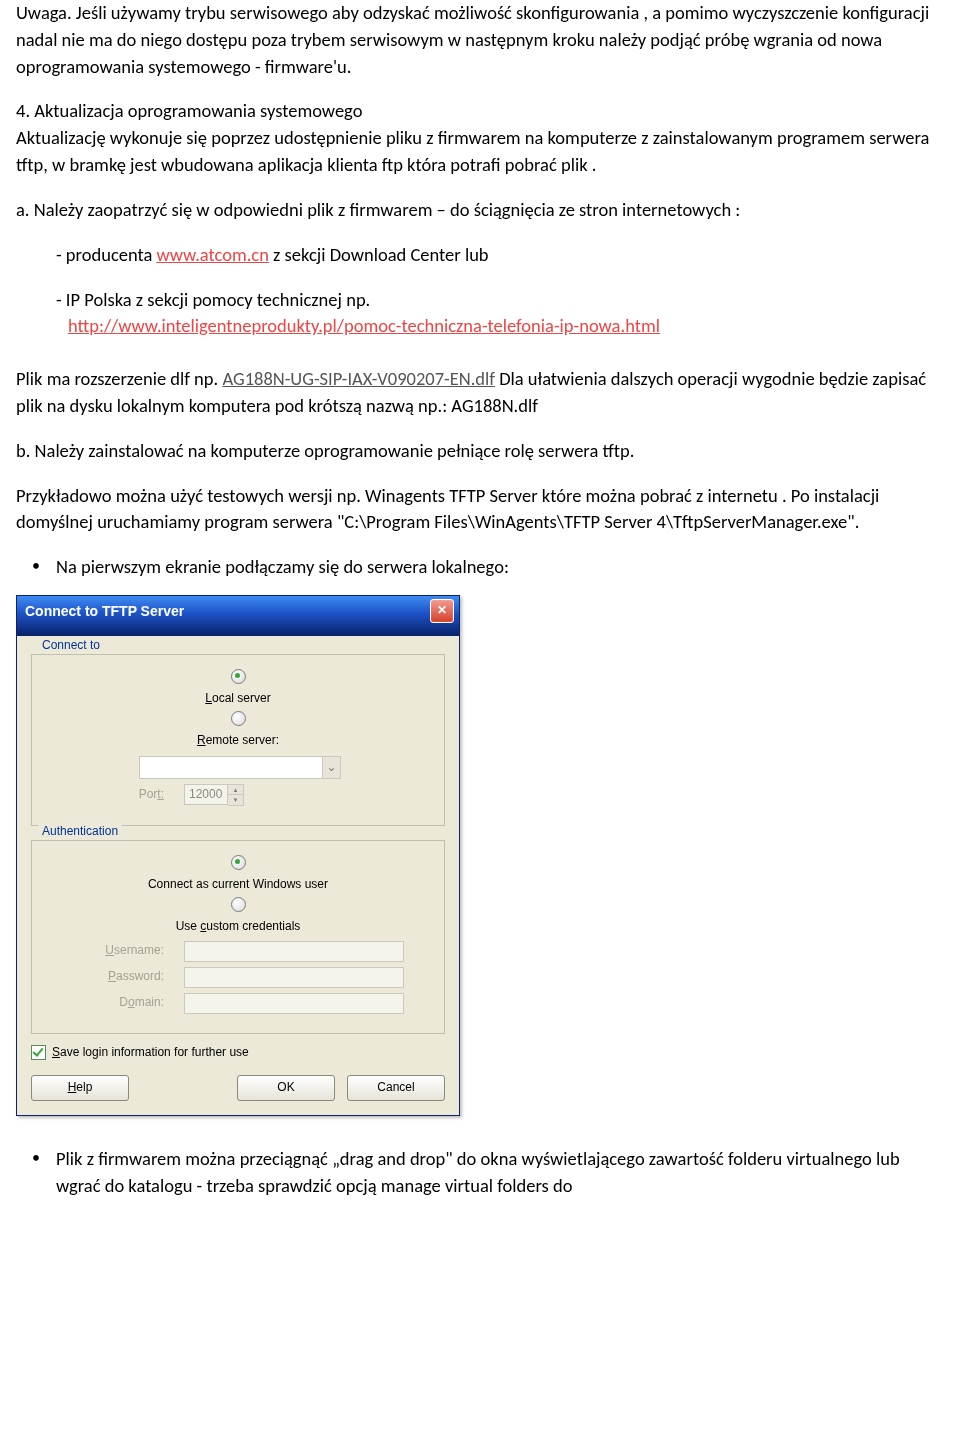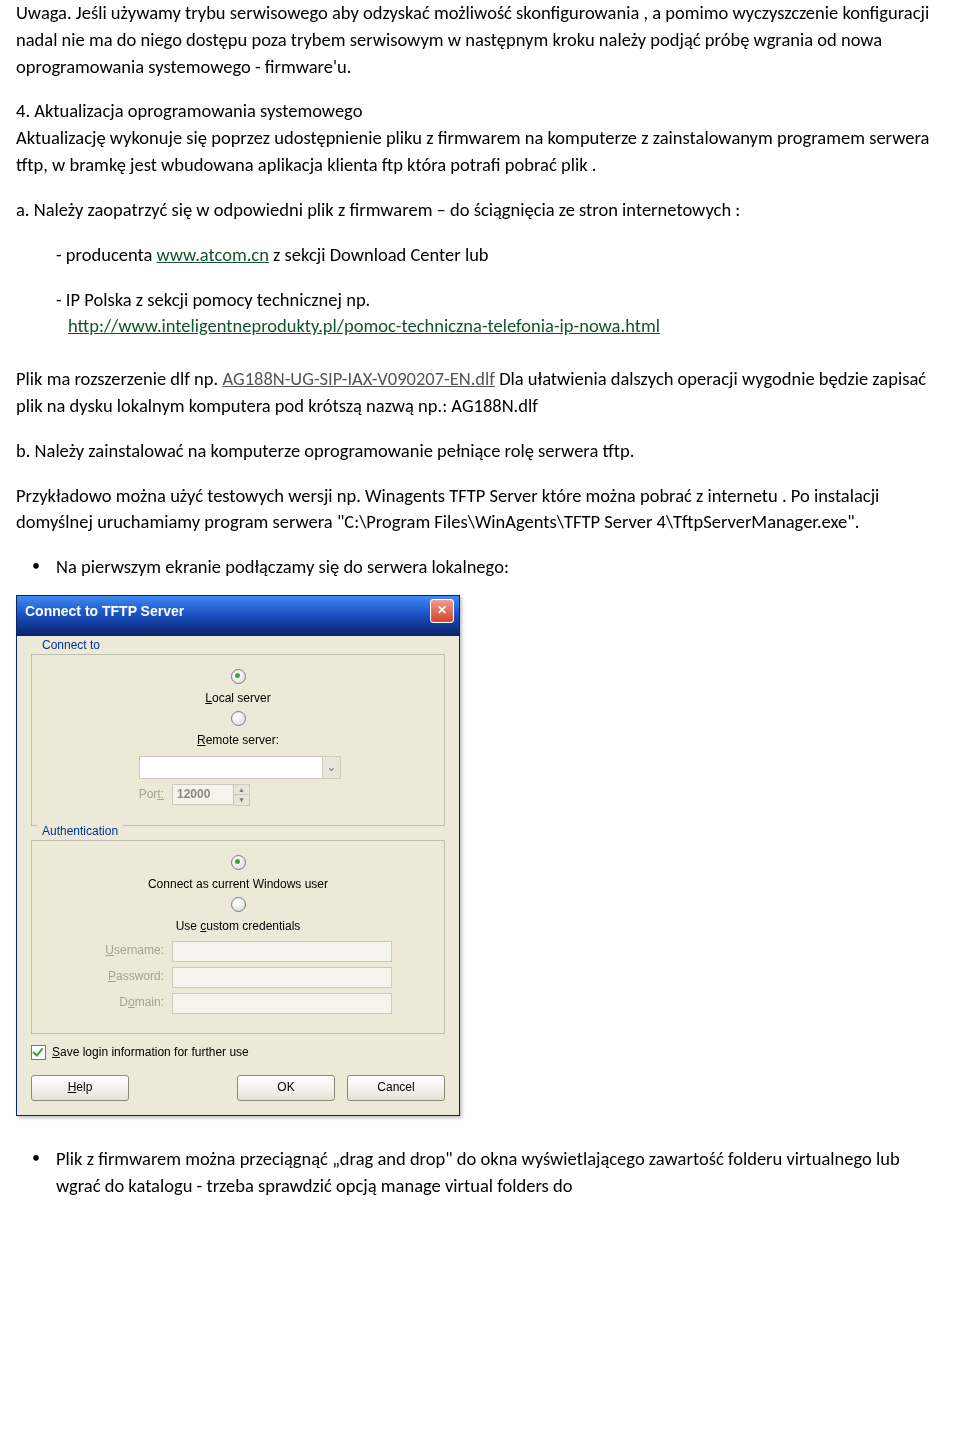--- a/index.html
+++ b/index.html
@@ -12,21 +12,21 @@
     width: 960px;
     line-height: 1.45;
   }
   .doc {
     padding: 0 16px 20px 16px;
   }
   .para {
     margin: 0 0 18px 0;
   }
   a.link {
-    color: #14532d;
+    color: #ef4444;
     text-decoration: underline;
   }
   a.greylink2 {
     color: #555;
     text-decoration: underline;
   }
   .indent {
     padding-left: 40px;
   }
   .bullet-row {
@@ -107,21 +107,21 @@
     position: absolute; top: 3px; left: 3px;
     width: 5px; height: 5px; border-radius: 50%;
     background: #3aa63a;
   }
   .lbl { color: #000; }
   .underline { text-decoration: underline; }
 
   .field-row {
     display: flex; align-items: center;
     margin: 5px 0 5px 40px;
-    gap: 8px;
+    gap: 20px;
   }
   .field-label {
     width: 80px; text-align: right; color: #a3a393;
   }
   .txtbox {
     height: 21px;
     border: 1px solid #c9c9bd;
     background: #f4f3ec;
     box-sizing: border-box;
     padding: 0 4px;
@@ -133,22 +133,21 @@
     width: 200px; height: 21px;
     border: 1px solid #c9c9bd;
     background: #fff;
     display: flex; alignik across;}
   .combo .dd {
     width: 17px; background: #e8e4d8; border-left: 1px solid #c9c9bd;
     display: flex; align-items: center; justify-content: center; color:#7a7a7a;
   }
   .spinner {
     display: flex;
-    width: 78px;
-    font-weight: bold;
+    width: 60px;
   }
   .spinner .txtbox { flex: 1; }
   .spinbtns {
     display: flex; flex-direction: column;
     border: 1px solid #c9c9bd; border-left: none;
   }
   .spinbtns .sb {
     width: 15px; height: 9.5px;
     background: #e8e4d8;
     font-size: 7px; line-height: 9px; text-align: center; color:#7a7a7a;

